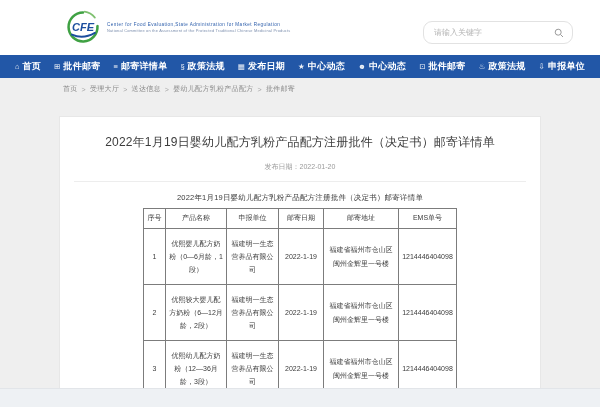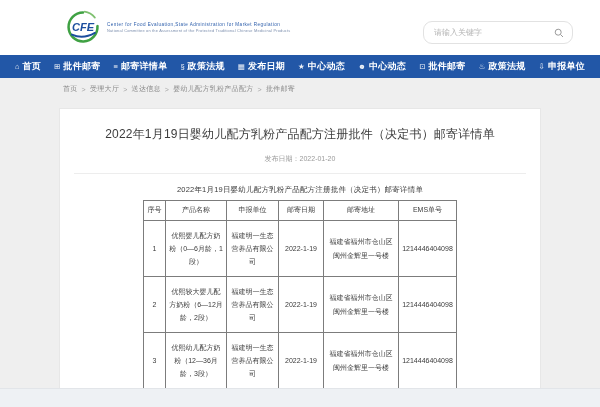--- a/index.html
+++ b/index.html
@@ -40,21 +40,21 @@
   .nav-item .nav-label{font-size:9px;font-weight:bold;letter-spacing:0.3px;}
   
   .breadcrumb{
     position:absolute;top:84px;left:63px;font-size:7px;color:#8a8a8a;letter-spacing:0.3px;
     display:flex;gap:4px;align-items:center;
   }
   .crumb{cursor:pointer;}
   .crumb-sep{color:#a5a5a5;}
   
   .card{
-    position:absolute;top:108px;left:59px;width:482px;height:288px;background:#ffffff;
+    position:absolute;top:116px;left:59px;width:482px;height:288px;background:#ffffff;
     border:1px solid #e7e7e7;box-sizing:border-box;
   }
   .article-title{
     margin-top:17px;text-align:center;font-size:12px;color:#3c3c3c;font-weight:500;
     letter-spacing:0.2px;
   }
   .publish-line{
     margin-top:11px;text-align:center;font-size:7px;color:#9a9a9a;
     padding-bottom:9px;border-bottom:1px solid #ededed;width:94%;margin-left:3%;
   }

